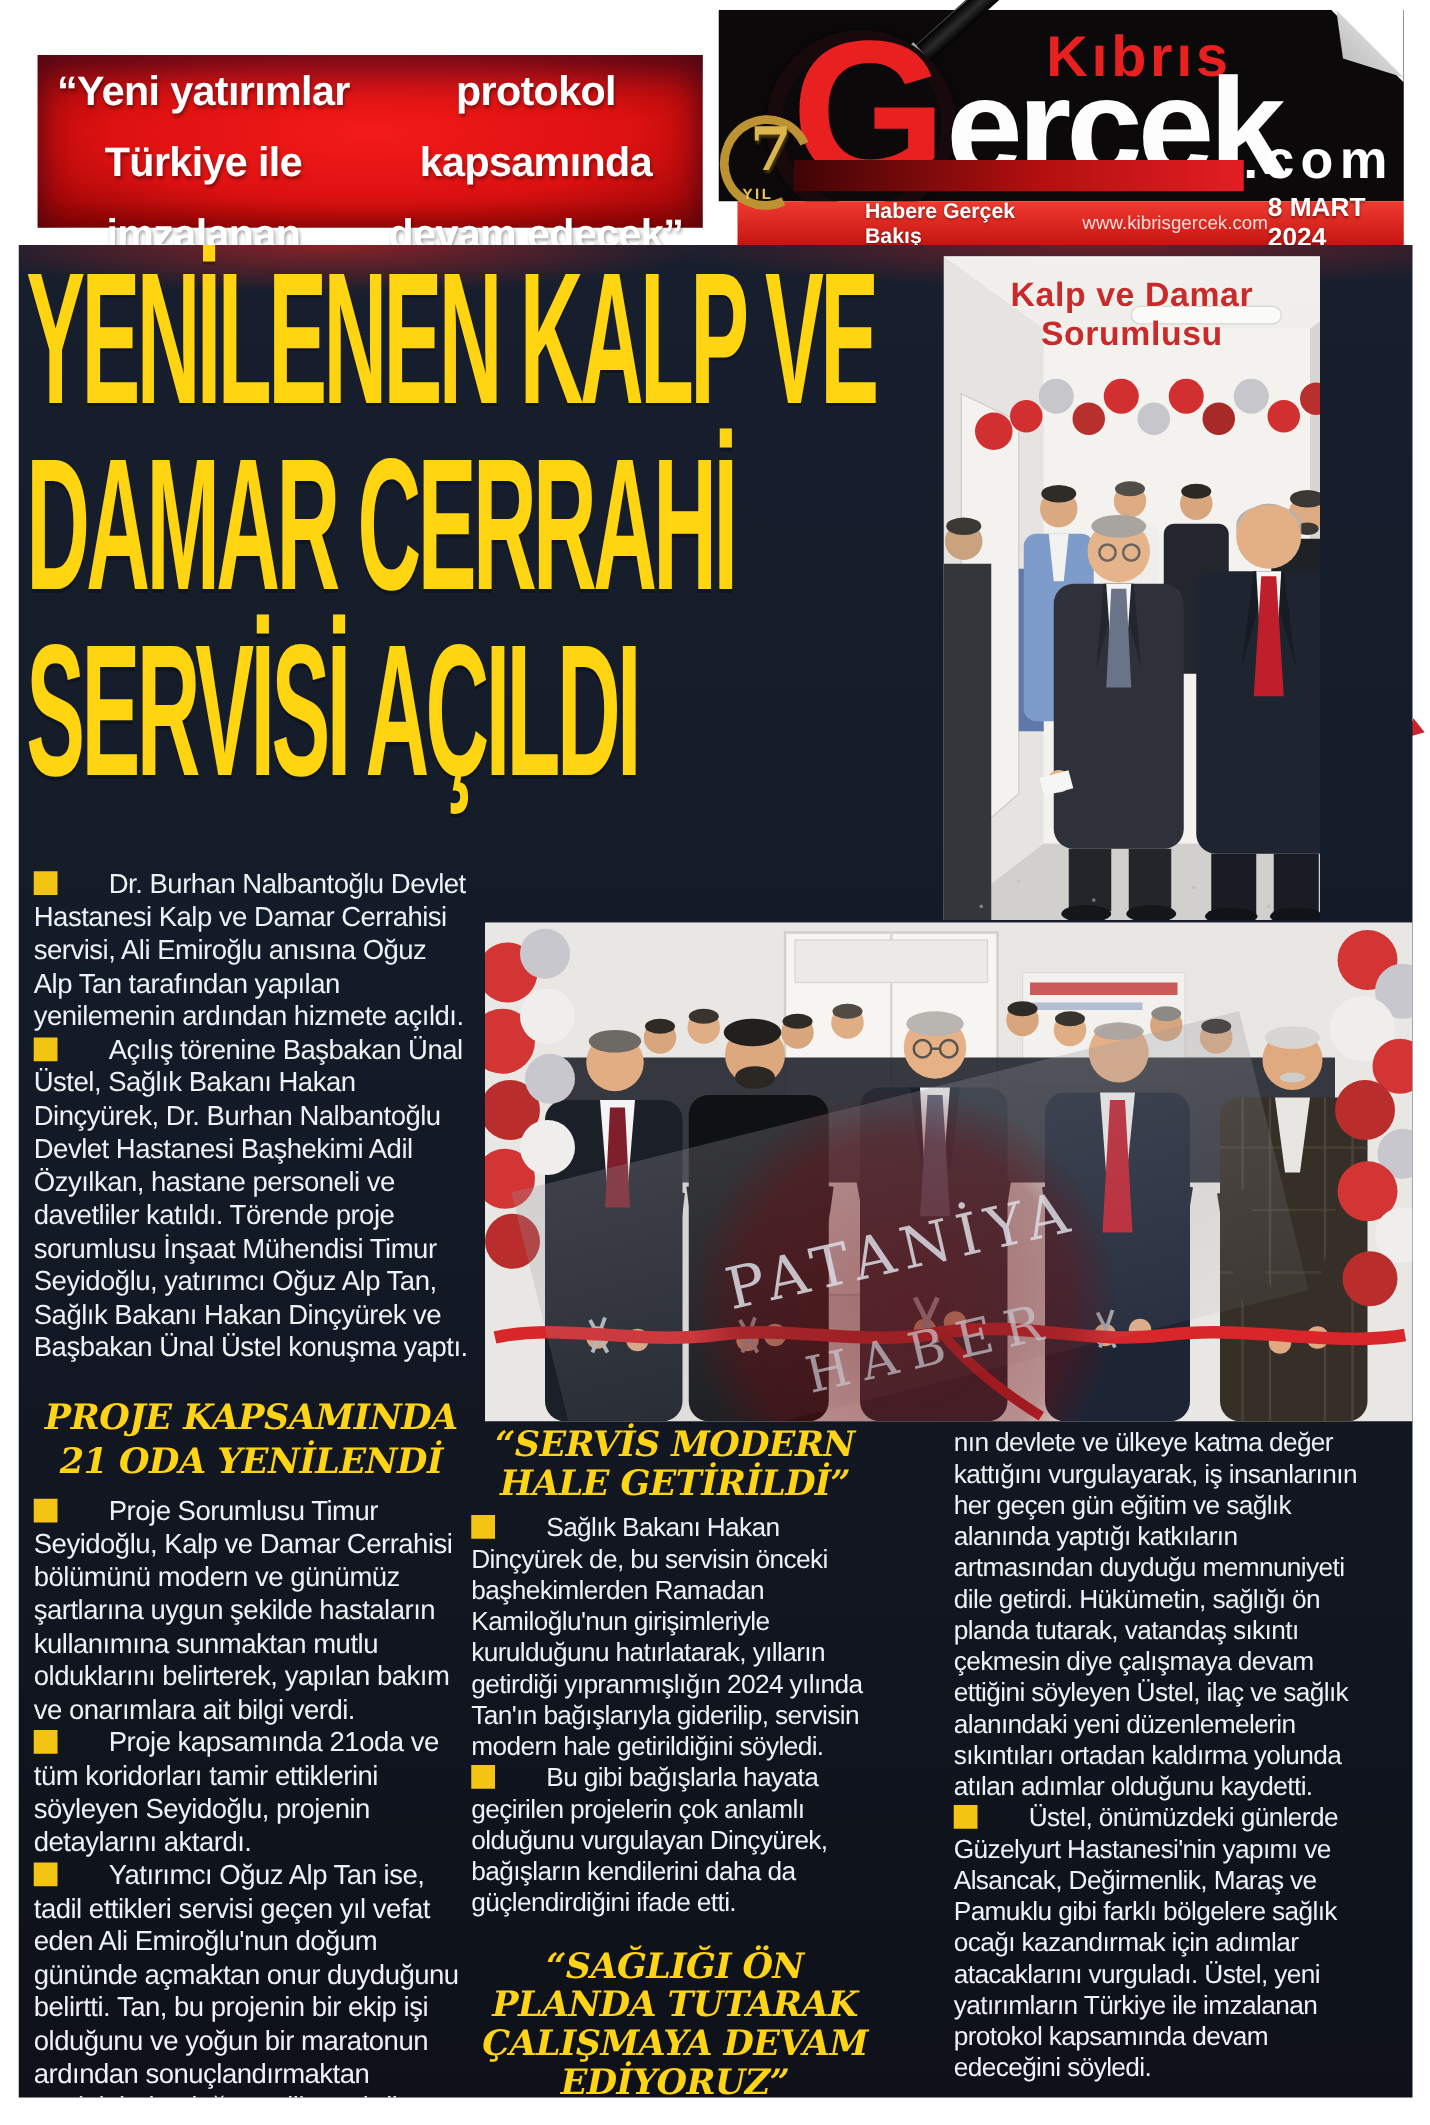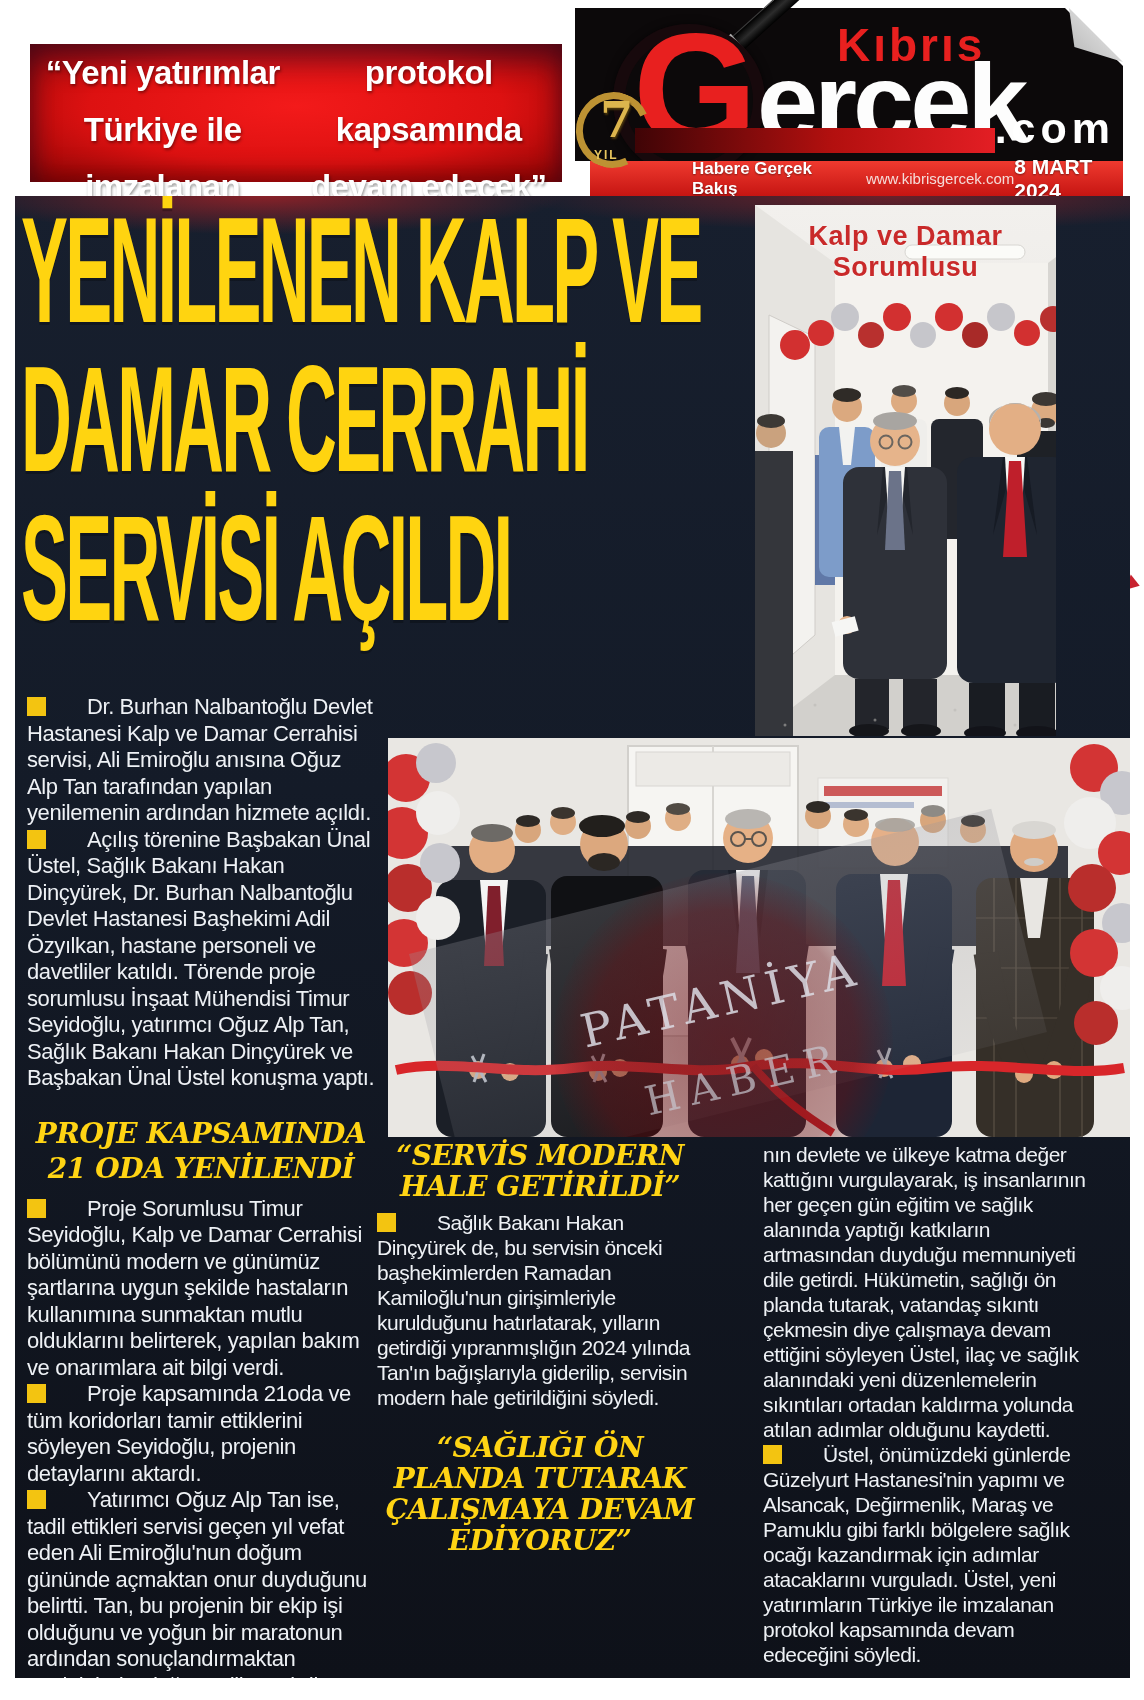--- a/index.html
+++ b/index.html
@@ -375,20 +375,21 @@
       <p><span class="bullet"><i></i></span><span>Proje kapsamında 21oda ve tüm koridorları tamir ettiklerini söyleyen Seyidoğlu, projenin detaylarını aktardı.</span></p>
       <p><span class="bullet"><i></i></span><span>Yatırımcı Oğuz Alp Tan ise, tadil ettikleri servisi geçen yıl vefat eden Ali Emiroğlu'nun doğum gününde açmaktan onur duyduğunu belirtti. Tan, bu projenin bir ekip işi olduğunu ve yoğun bir maratonun ardından sonuçlandırmaktan mutluluk duyduğunu dile getirdi.</span></p>
     </div>
 
     <div class="col col-mid">
       <div class="subhead">
         <div>“SERVİS MODERN</div>
         <div>HALE GETİRİLDİ”</div>
       </div>
       <p><span class="bullet"><i></i></span><span>Sağlık Bakanı Hakan Dinçyürek de, bu servisin önceki başhekimlerden Ramadan Kamiloğlu'nun girişimleriyle kurulduğunu hatırlatarak, yılların getirdiği yıpranmışlığın 2024 yılında Tan'ın bağışlarıyla giderilip, servisin modern hale getirildiğini söyledi.</span></p>
+      <p><span class="bullet"><i></i></span><span>Bu gibi bağışlarla hayata geçirilen projelerin çok anlamlı olduğunu vurgulayan Dinçyürek, bağışların kendilerini daha da güçlendirdiğini ifade etti.</span></p>
       <div class="subhead subhead-2">
         <div>“SAĞLIĞI ÖN PLANDA TUTARAK</div>
         <div>ÇALIŞMAYA DEVAM EDİYORUZ”</div>
       </div>
 
     </div>
 
     <div class="col col-right">
       <p><span>nın devlete ve ülkeye katma değer kattığını vurgulayarak, iş insanlarının her geçen gün eğitim ve sağlık alanında yaptığı katkıların artmasından duyduğu memnuniyeti dile getirdi. Hükümetin, sağlığı ön planda tutarak, vatandaş sıkıntı çekmesin diye çalışmaya devam ettiğini söyleyen Üstel, ilaç ve sağlık alanındaki yeni düzenlemelerin sıkıntıları ortadan kaldırma yolunda atılan adımlar olduğunu kaydetti.</span></p>
       <p><span class="bullet"><i></i></span><span>Üstel, önümüzdeki günlerde Güzelyurt Hastanesi'nin yapımı ve Alsancak, Değirmenlik, Maraş ve Pamuklu gibi farklı bölgelere sağlık ocağı kazandırmak için adımlar atacaklarını vurguladı. Üstel, yeni yatırımların Türkiye ile imzalanan protokol kapsamında devam edeceğini söyledi.</span></p>

